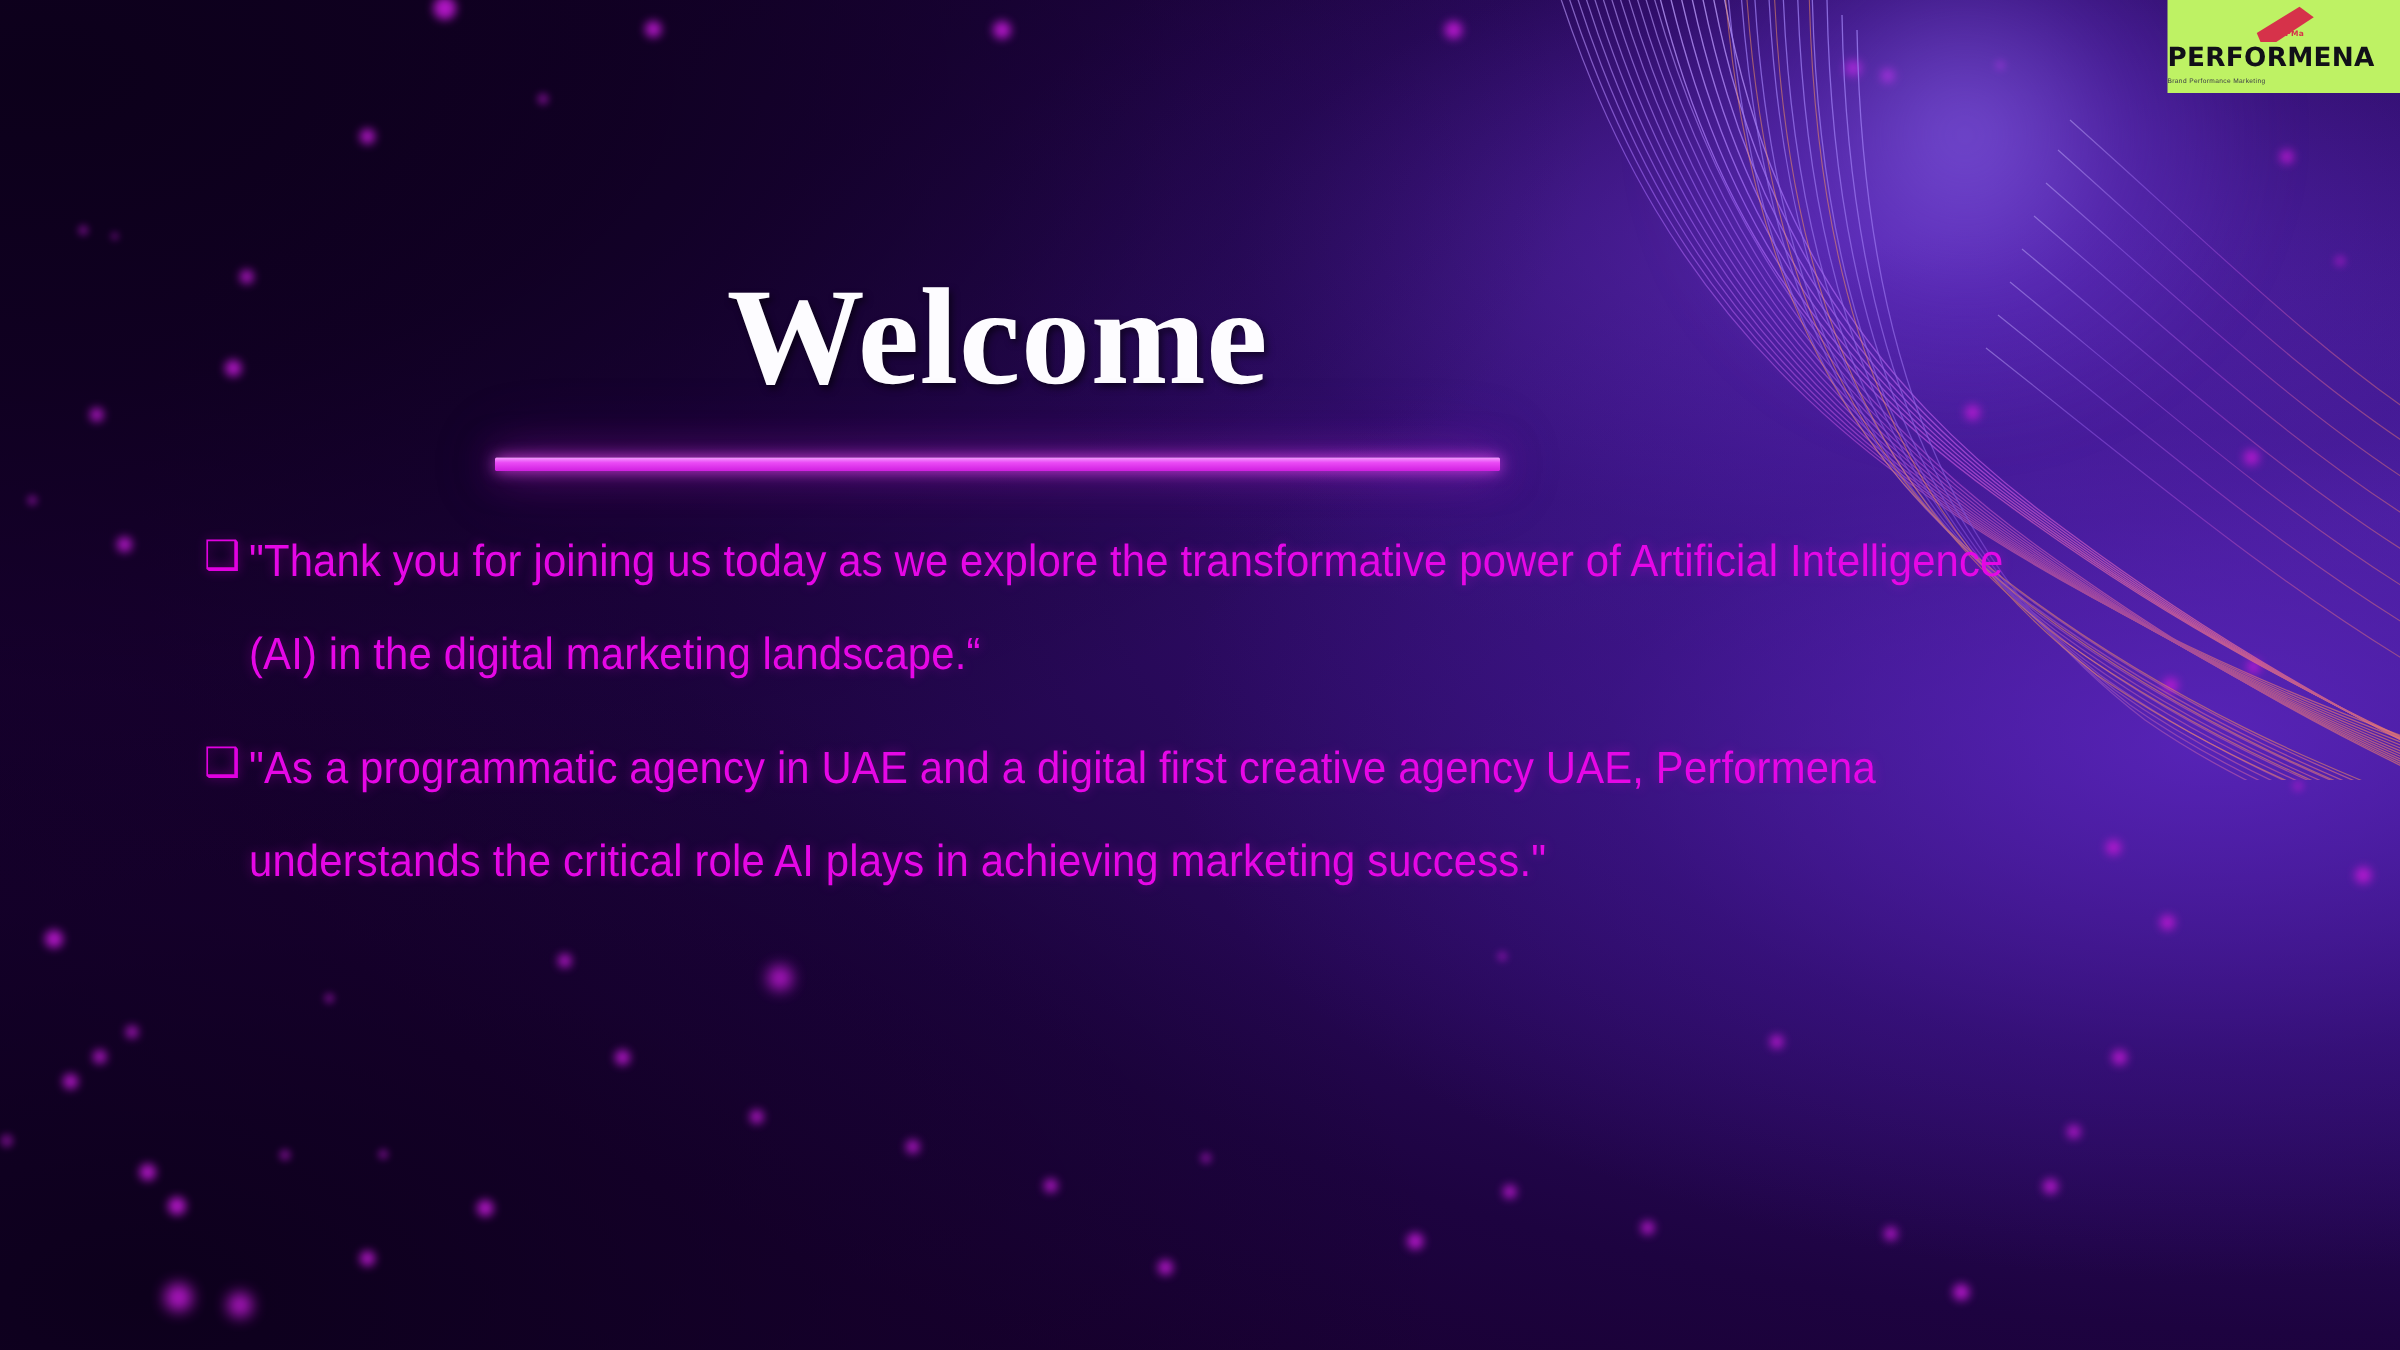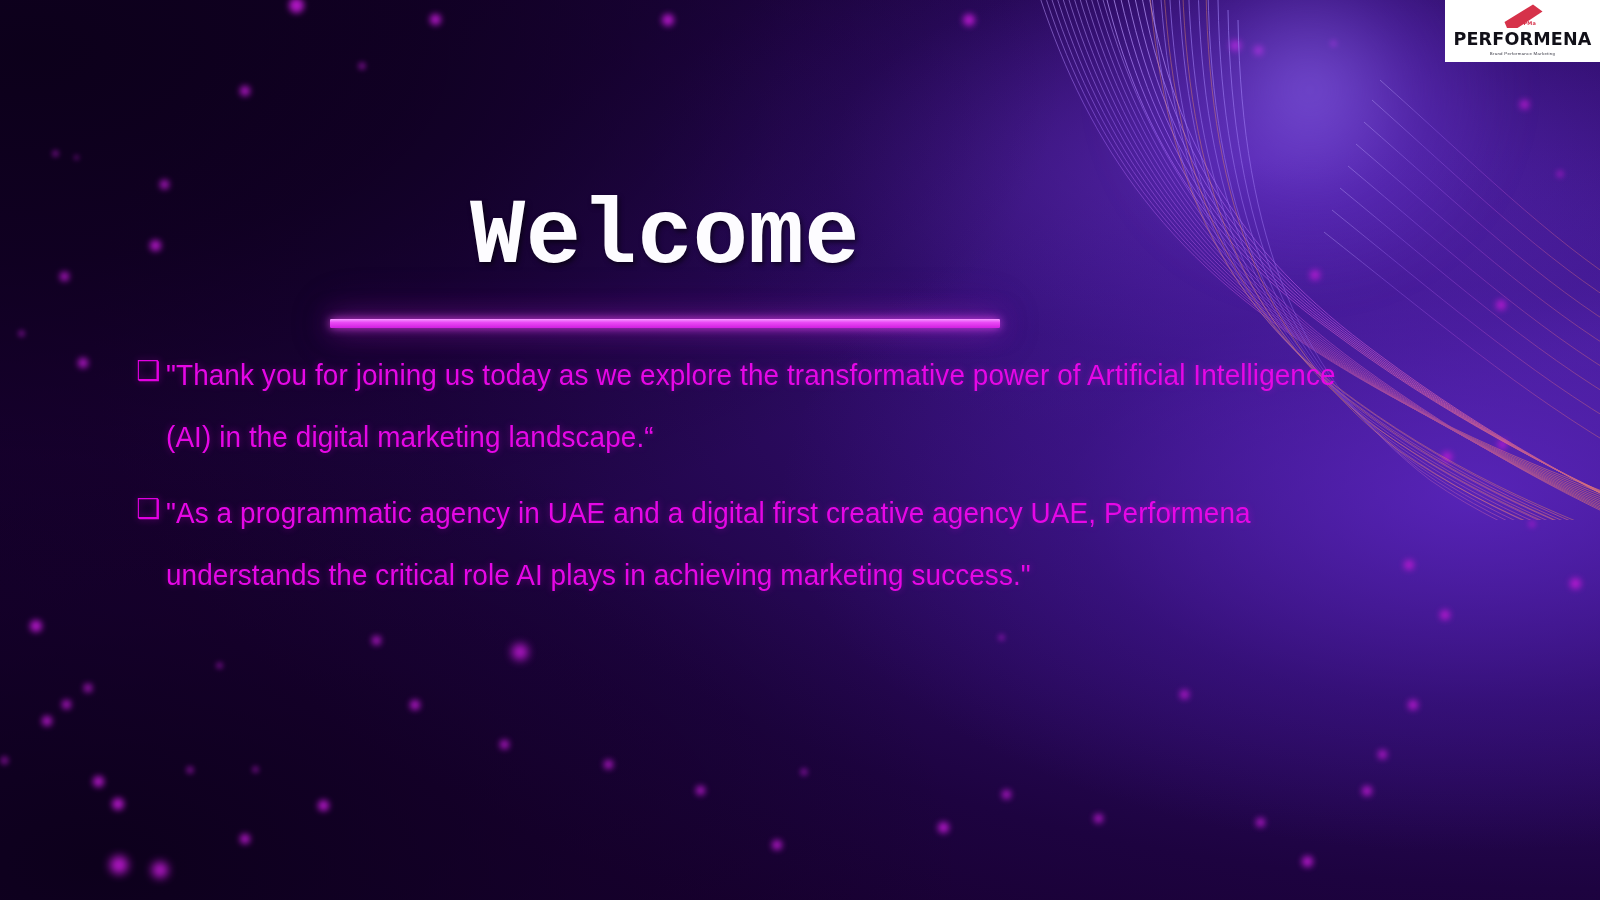--- a/index.html
+++ b/index.html
@@ -80,23 +80,23 @@
   }
 
   
   .title-block {
     position: absolute;
     left: 330px;
     top: 176px;
     width: 670px;
   }
   .slide-title {
-    margin: 14px;
+    margin: 0;
     text-align: center;
-    font-family: Liberation Mono, monospace;
+    font-family: Liberation Serif, serif;
     font-size: 92px;
     font-weight: 700;
     letter-spacing: .5px;
     color: #fdfcff;
     line-height: 1.05;
     text-shadow: 2px 3px 5px rgba(0,0,0,.55);
   }
   .title-rule {
     position: relative;
     margin-top: 32px;
@@ -144,24 +144,23 @@
     white-space: normal;
   }
 
   
   .logo-card {
     position: absolute;
     right: 0;
     top: 0;
     width: 155px;
     height: 62px;
-    background: #ffffff;
+    background: #bef264;
     display: flex;
     flex-direction: column;
-    align-items: center;
     justify-content: flex-start;
     padding-top: 3px;
     box-sizing: border-box;
   }
   .logo-mark {
     position: relative;
     width: 100%;
     height: 26px;
     display: flex;
     justify-content: center;

